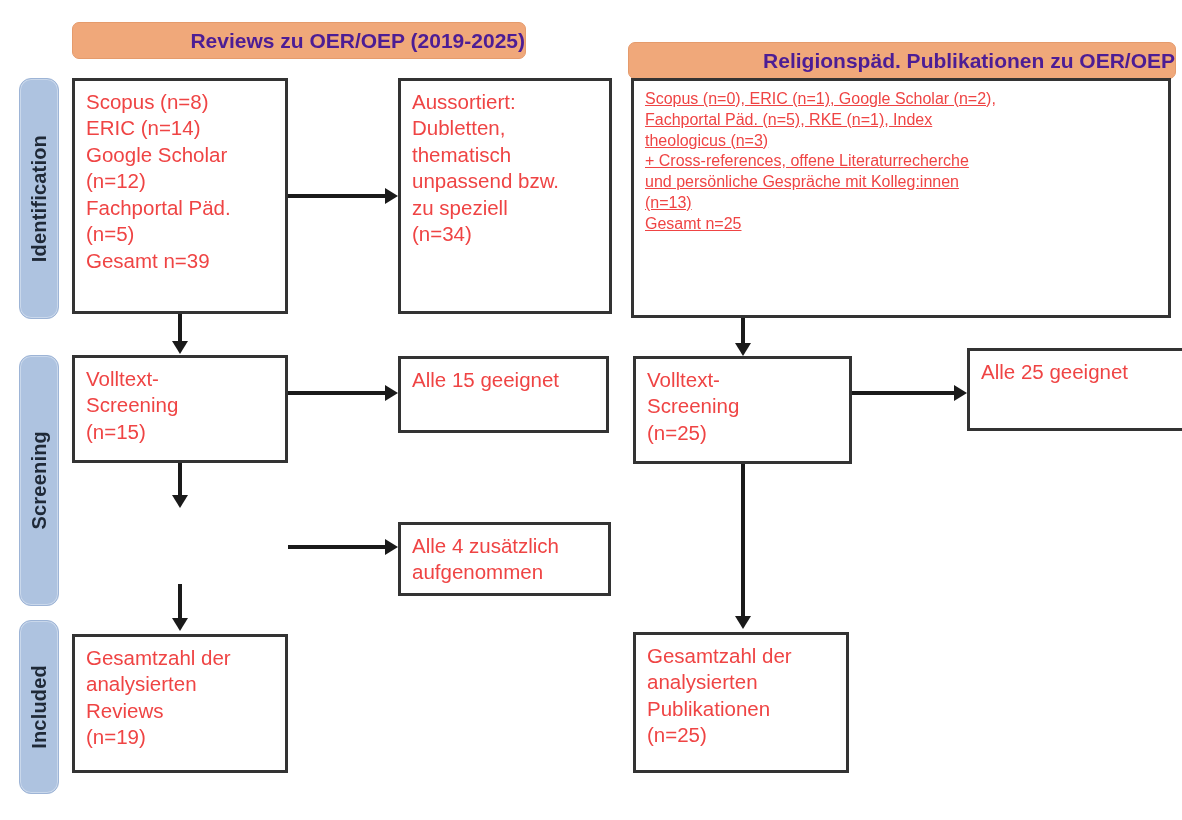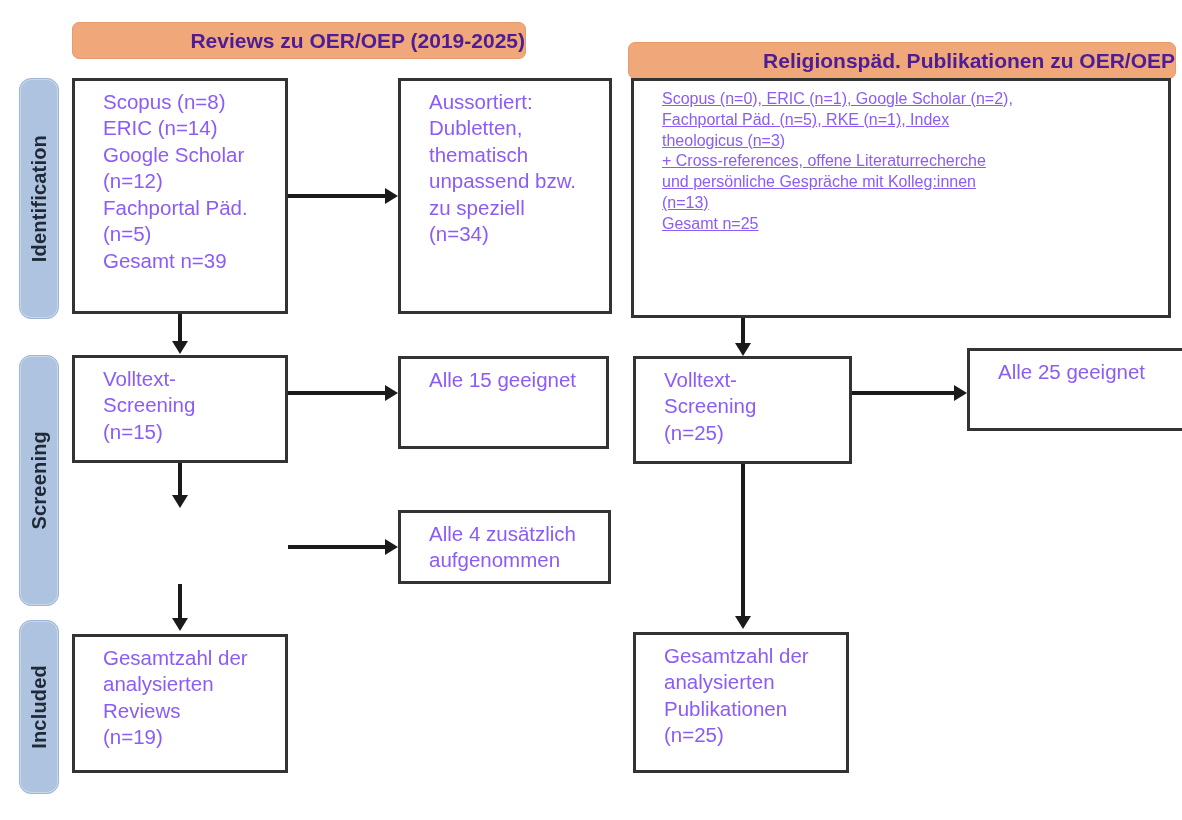--- a/index.html
+++ b/index.html
@@ -53,24 +53,24 @@
     font-weight: bold;
     white-space: nowrap;
   }
 
   
   .box {
     position: absolute;
     background: #ffffff;
     border: 3px solid #333333;
     box-sizing: border-box;
-    padding: 8px 9px 6px 28px;
+    padding: 8px 9px 6px 11px;
     font-size: 20.5px;
     line-height: 1.29;
-    color: #8b5cf6;
+    color: #ef4444;
     white-space: pre-line;
     overflow: hidden;
   }
   .box.wide { font-size: 16px; line-height: 1.30; text-decoration: underline; }
 
   
   .conn {
     position: absolute;
     background: #1a1a1a;
   }
@@ -128,24 +128,24 @@
 Dubletten,
 thematisch
 unpassend bzw.
 zu speziell
 (n=34)</div>
 
   <div class="box" style="left:72px; top:355px; width:216px; height:108px;">Volltext-
 Screening
 (n=15)</div>
 
-  <div class="box" style="left:398px; top:356px; width:211px; height:93px;">Alle 15 geeignet</div>
+  <div class="box" style="left:398px; top:356px; width:211px; height:77px;">Alle 15 geeignet</div>
 
 
-  <div class="box" style="left:398px; top:510px; width:213px; height:74px;">Alle 4 zusätzlich
+  <div class="box" style="left:398px; top:522px; width:213px; height:74px;">Alle 4 zusätzlich
 aufgenommen</div>
 
   <div class="box" style="left:72px; top:634px; width:216px; height:139px;">Gesamtzahl der
 analysierten
 Reviews
 (n=19)</div>
 
   <div class="box wide" style="left:631px; top:78px; width:540px; height:240px;">Scopus (n=0), ERIC (n=1), Google Scholar (n=2),
 Fachportal Päd. (n=5), RKE (n=1), Index
 theologicus (n=3)

